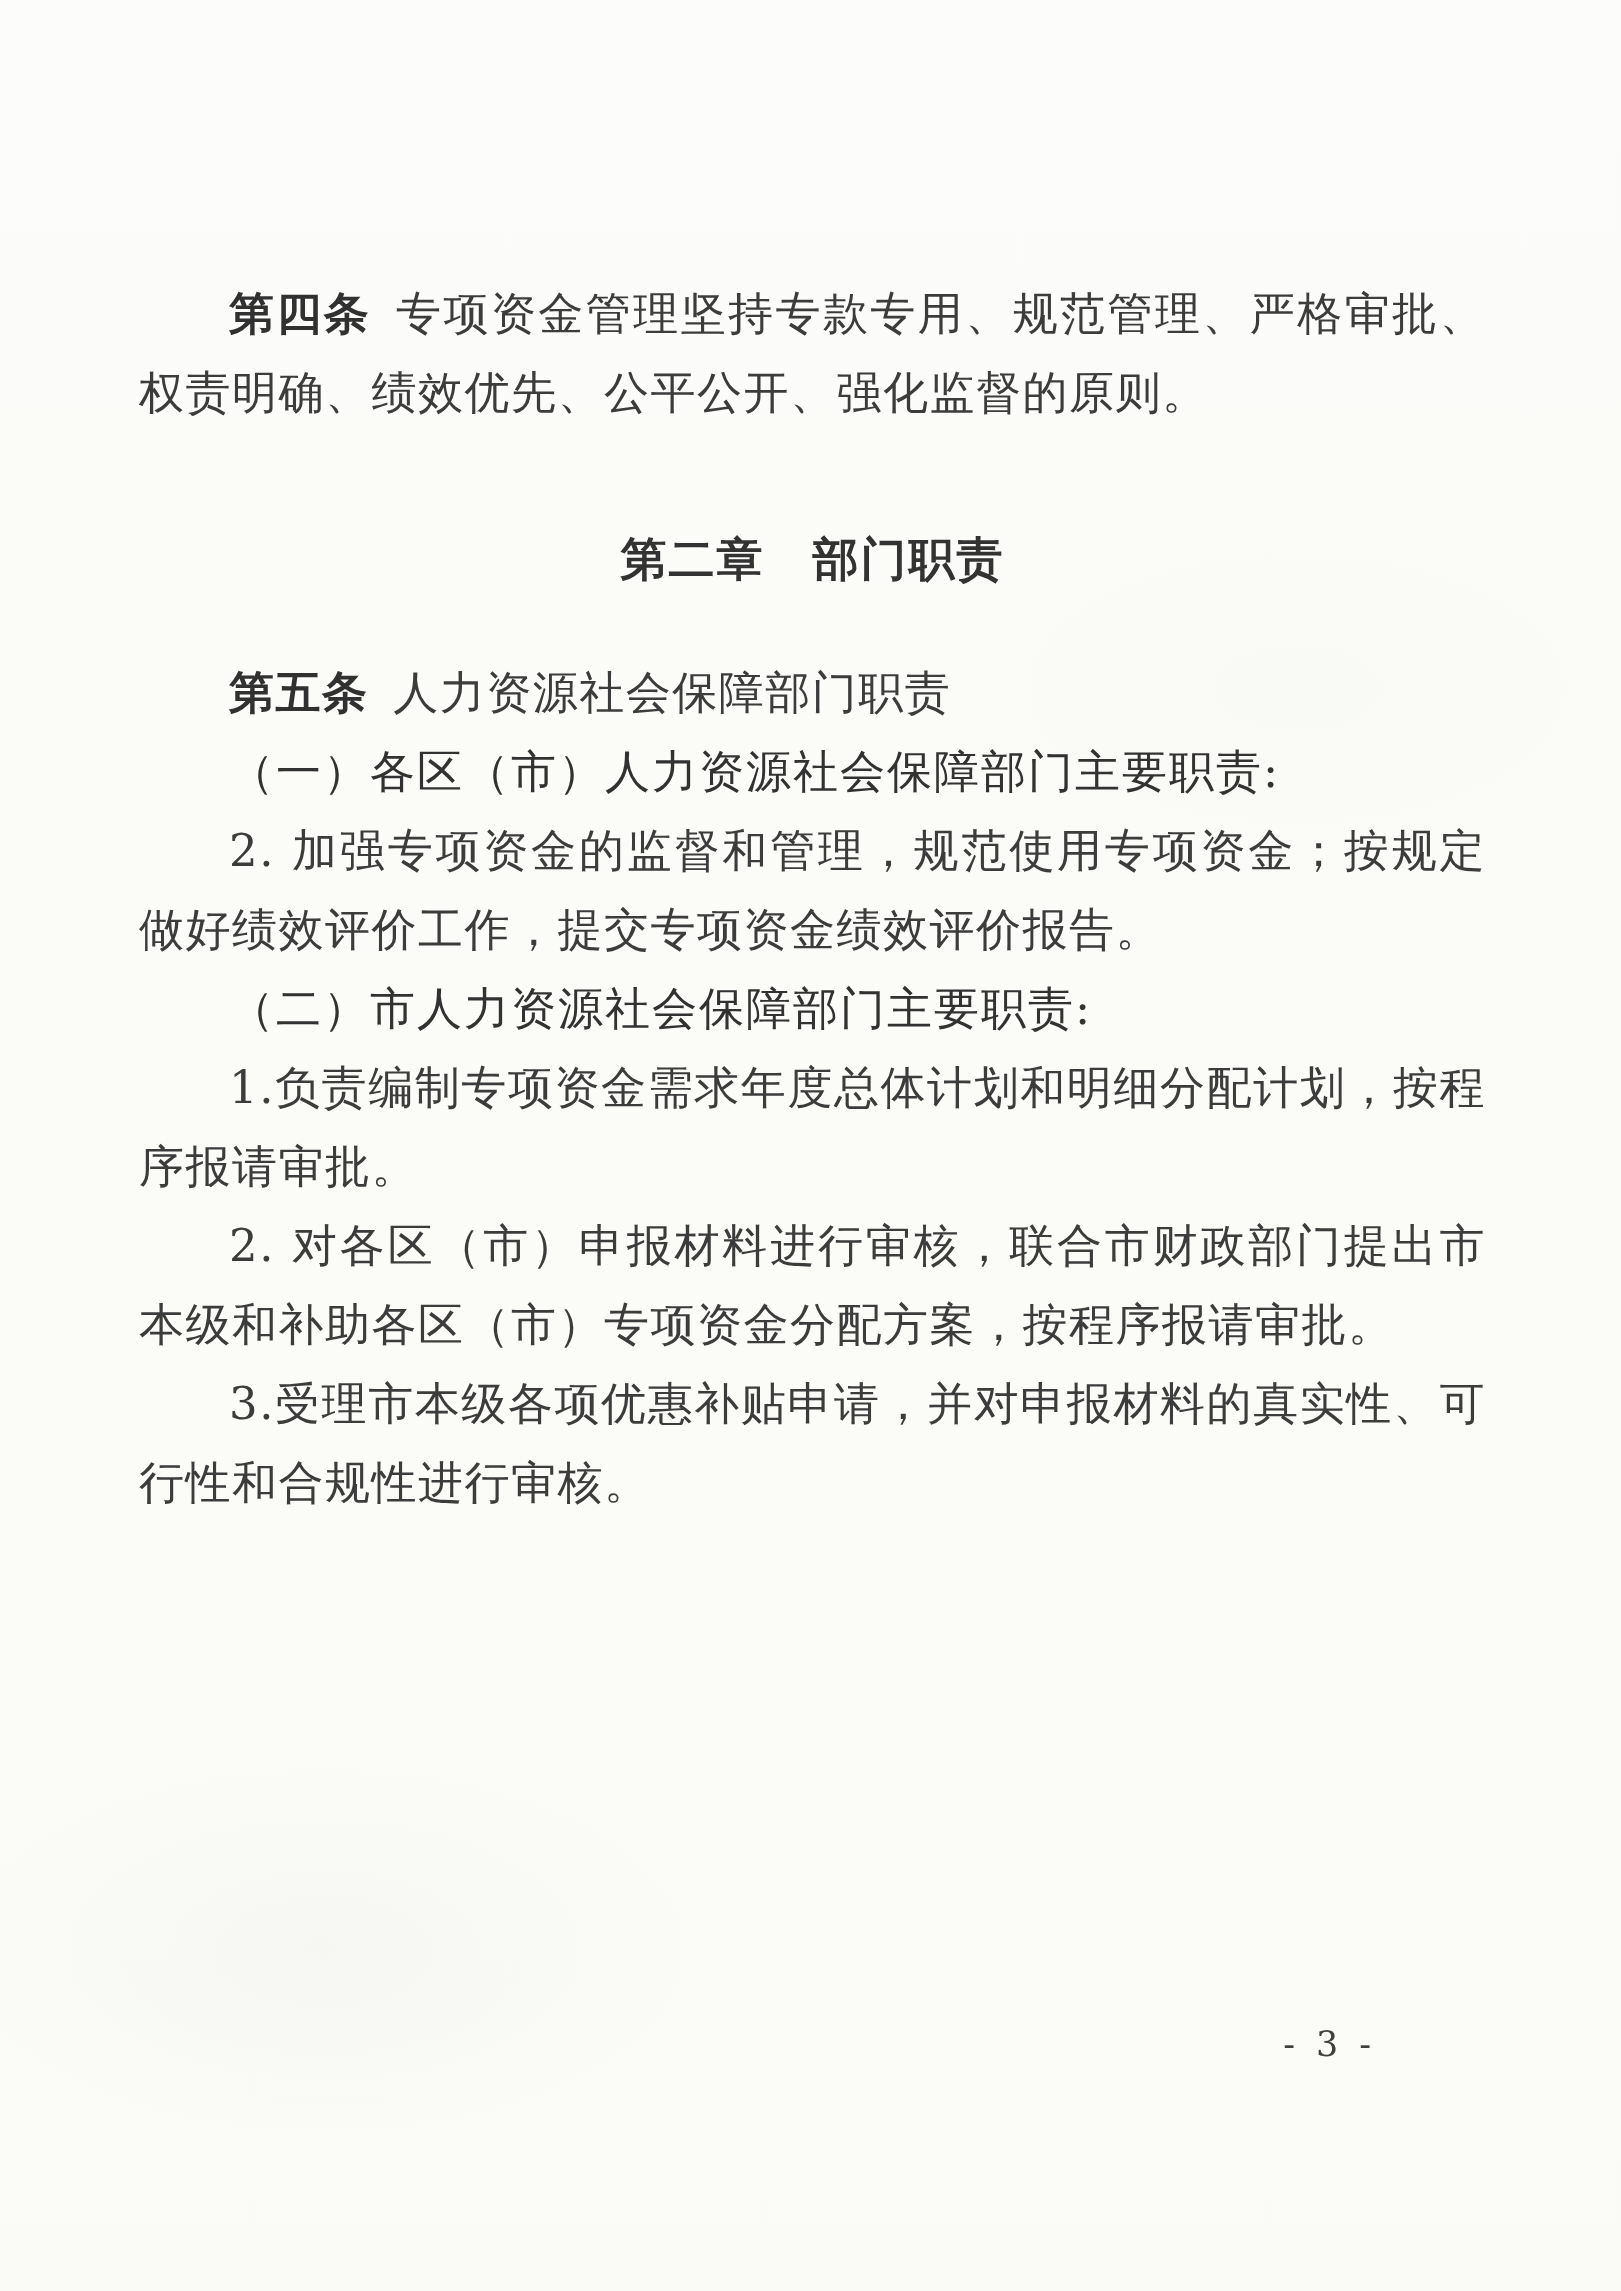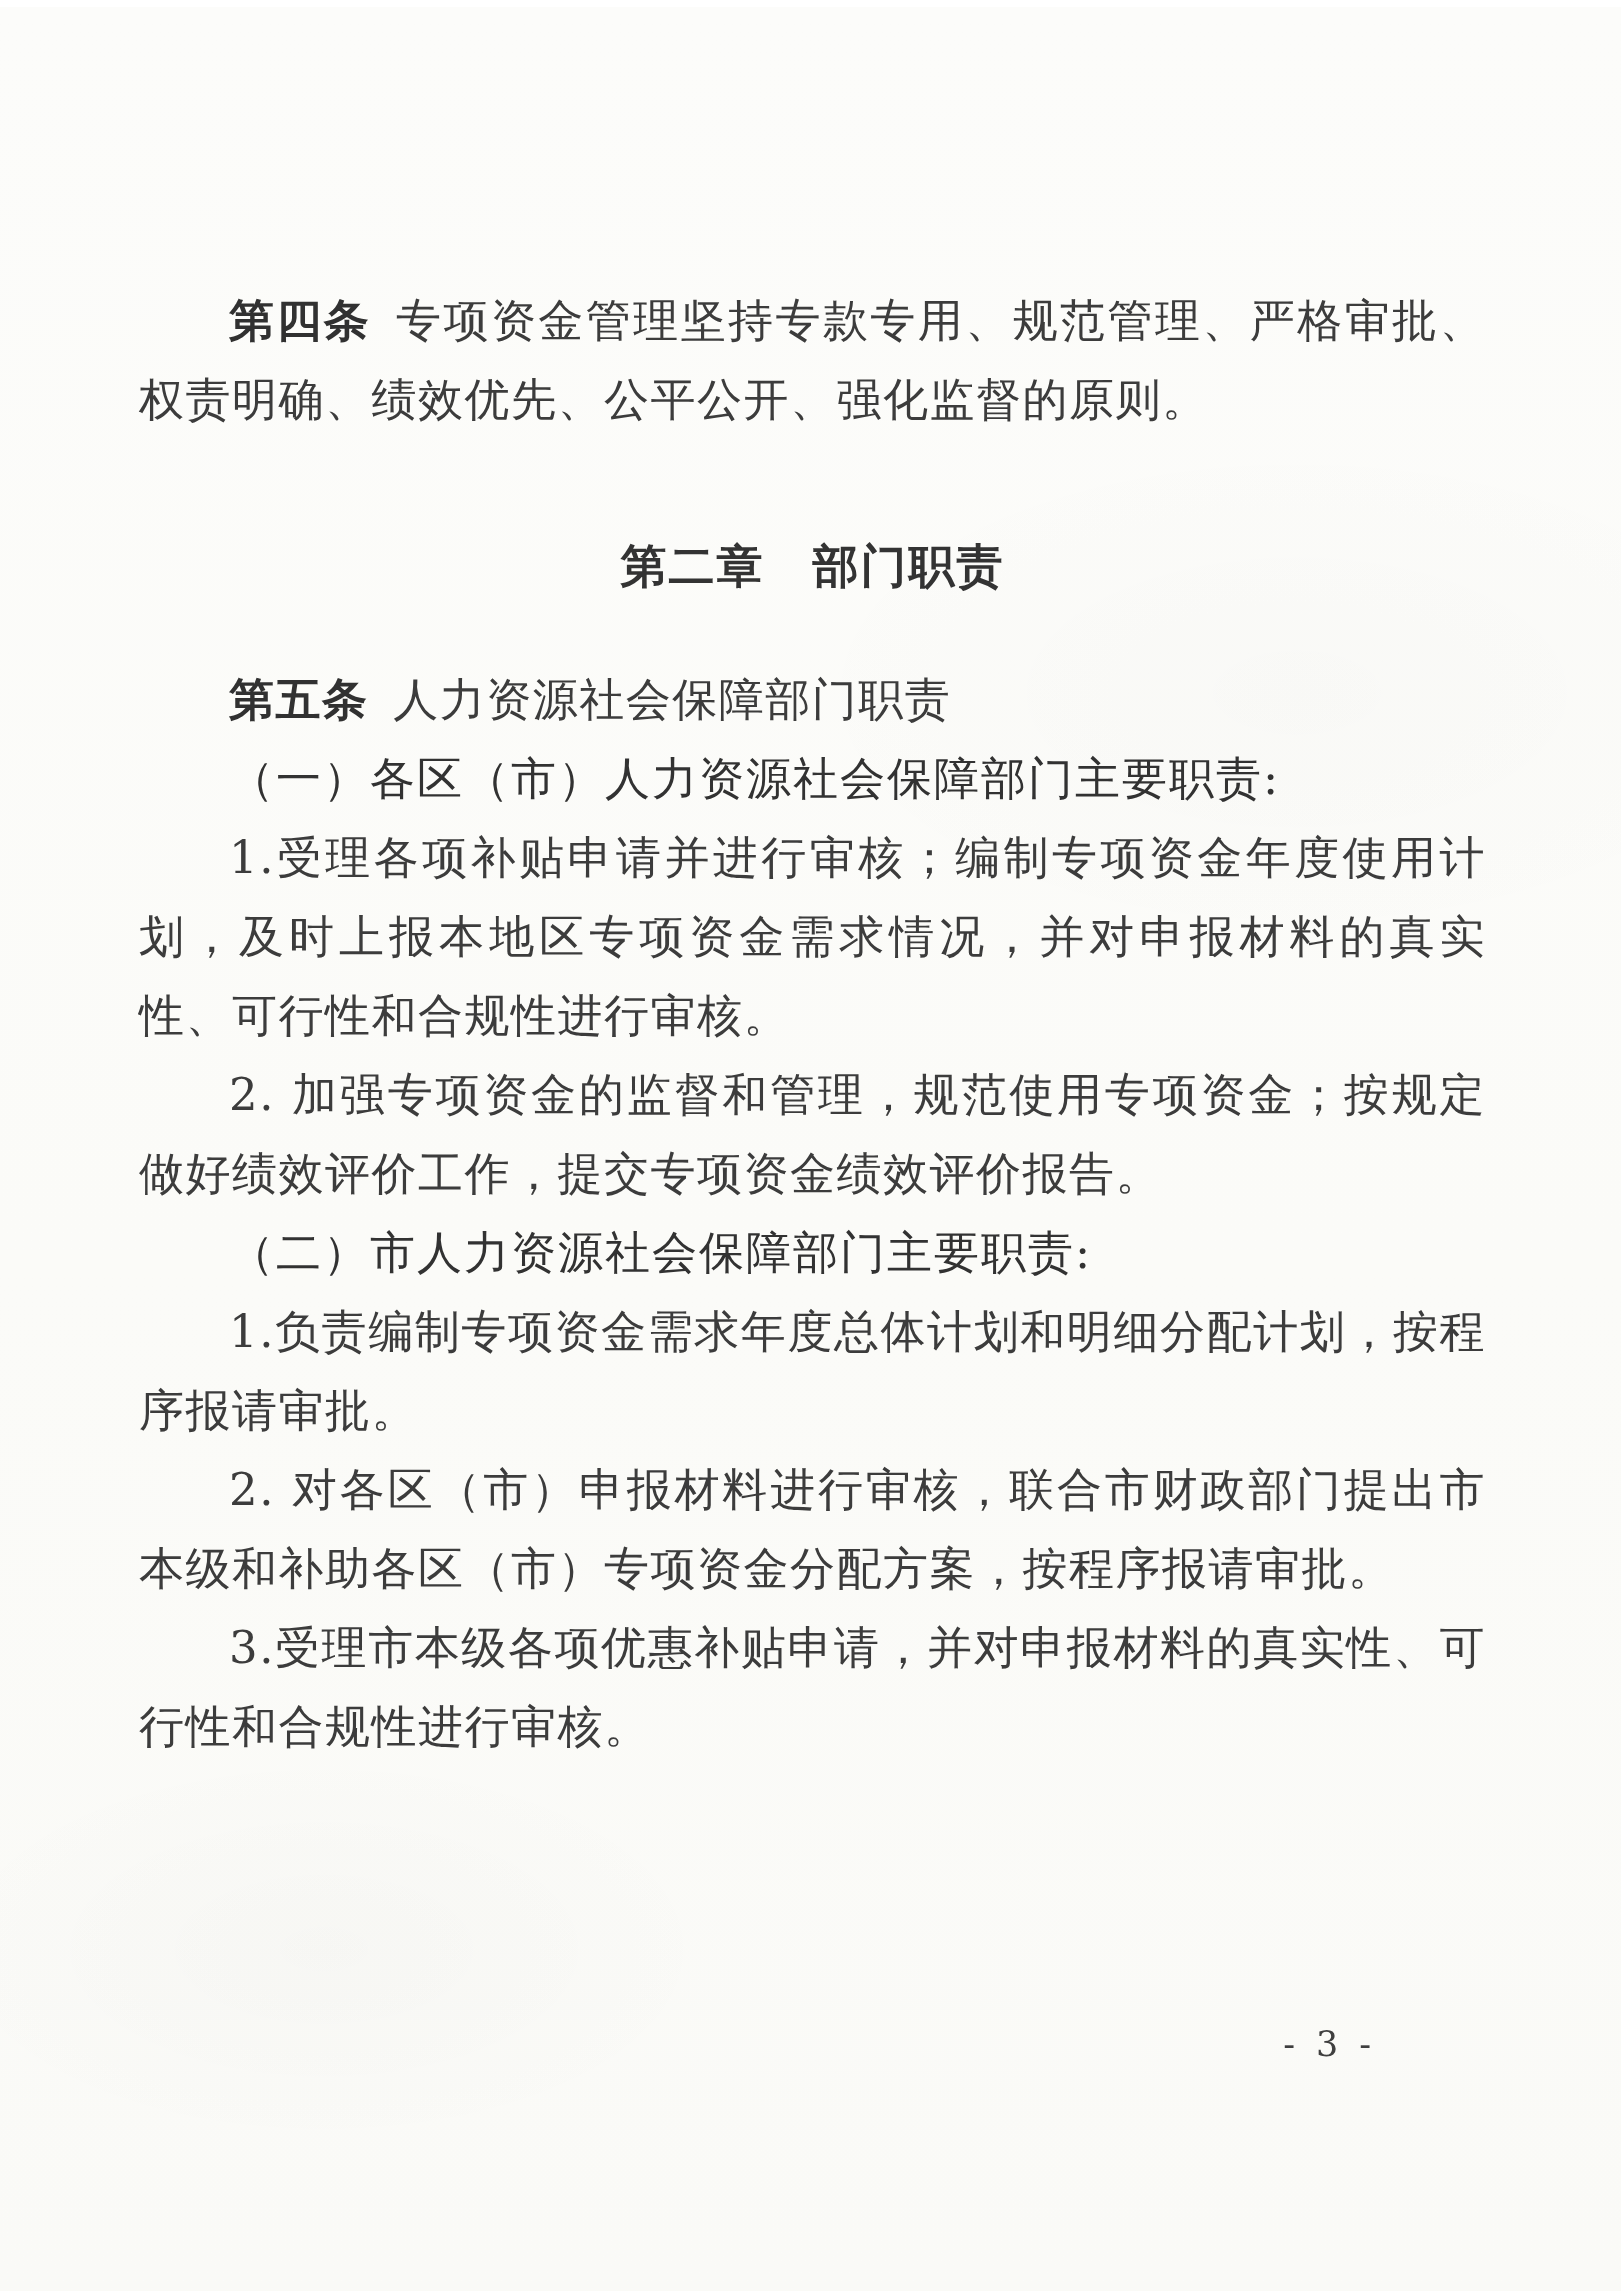--- a/index.html
+++ b/index.html
@@ -8,21 +8,20 @@
     width: 1621px; height: 2292px;
     position: relative;
     font-family: "DejaVu Serif", "Liberation Serif", serif;
     overflow: hidden;
   }
   .page {
     position: absolute; inset: 0;
     background: linear-gradient(180deg, #fcfcfa 0%, #fbfbf8 55%, #fafaf7 100%);
     padding: 274px 135px 0 139px;
     color: #3c3c3c;
-    margin-top: 7px;
   }
   
   .page::before {
     content: "";
     position: absolute; inset: 0;
     background:
       radial-gradient(ellipse 588px 294px at 20% 85%, rgba(0,0,0,0.015), transparent 70%),
       radial-gradient(ellipse 784px 392px at 80% 30%, rgba(0,0,0,0.012), transparent 70%);
     pointer-events: none;
   }
@@ -72,21 +71,20 @@
 <div class="page">
 
   <p class="para indent"><span class="label">第四条</span><span>专项资金管理坚持专款专用、规范管理、严格审批、权责明确、绩效优先、公平公开、强化监督的原则。</span></p>
 
   <h2 class="chapter">第二章　部门职责</h2>
 
   <p class="para indent after-chapter"><span class="label">第五条</span><span>人力资源社会保障部门职责</span></p>
 
   <p class="para indent section-heading">（一）各区（市）人力资源社会保障部门主要职责:</p>
 
-  <p class="para indent">1.受理各项补贴申请并进行审核；编制专项资金年度使用计划，及时上报本地区专项资金需求情况，并对申报材料的真实性、可行性和合规性进行审核。</p>
 
   <p class="para indent">2. 加强专项资金的监督和管理，规范使用专项资金；按规定做好绩效评价工作，提交专项资金绩效评价报告。</p>
 
 
   <p class="para indent section-heading">（二）市人力资源社会保障部门主要职责:</p>
 
   <p class="para indent">1.负责编制专项资金需求年度总体计划和明细分配计划，按程序报请审批。</p>
 
   <p class="para indent">2. 对各区（市）申报材料进行审核，联合市财政部门提出市本级和补助各区（市）专项资金分配方案，按程序报请审批。</p>
 

